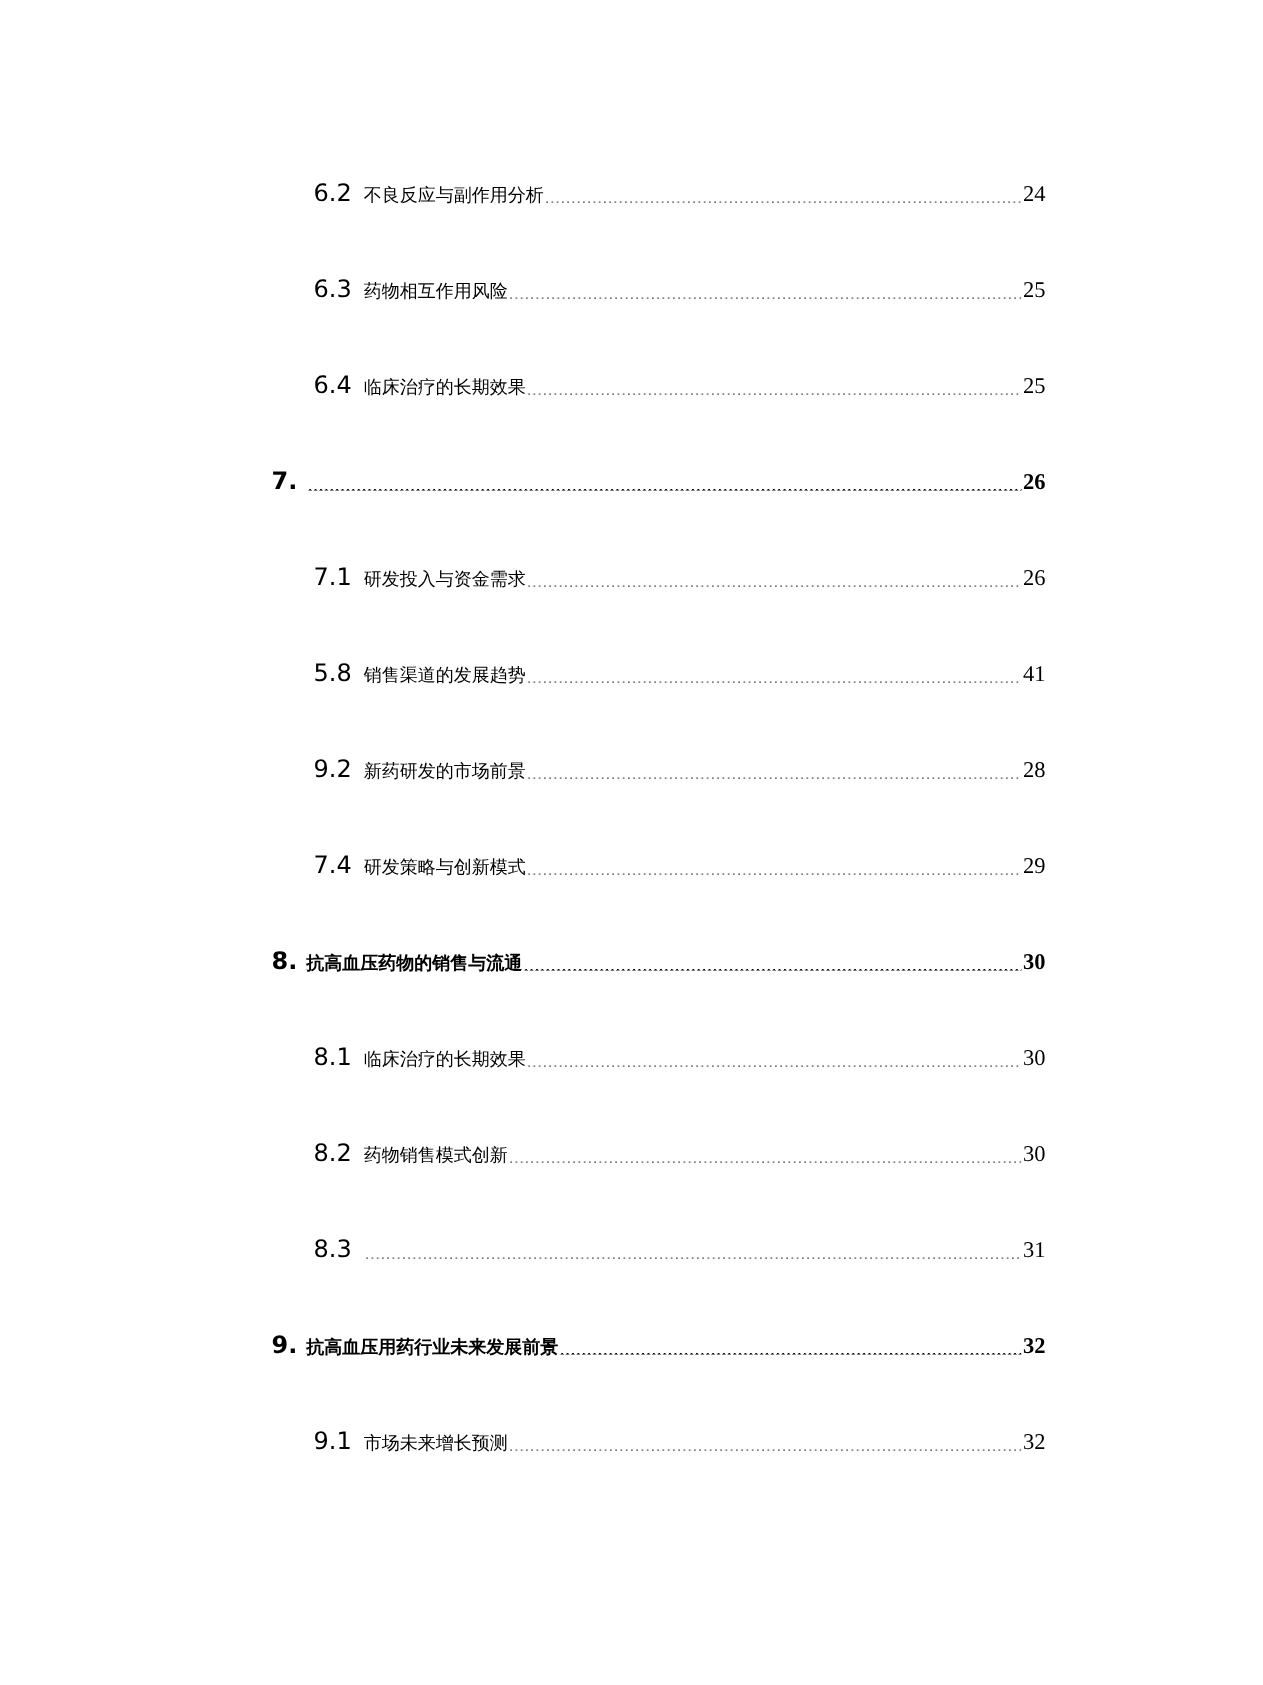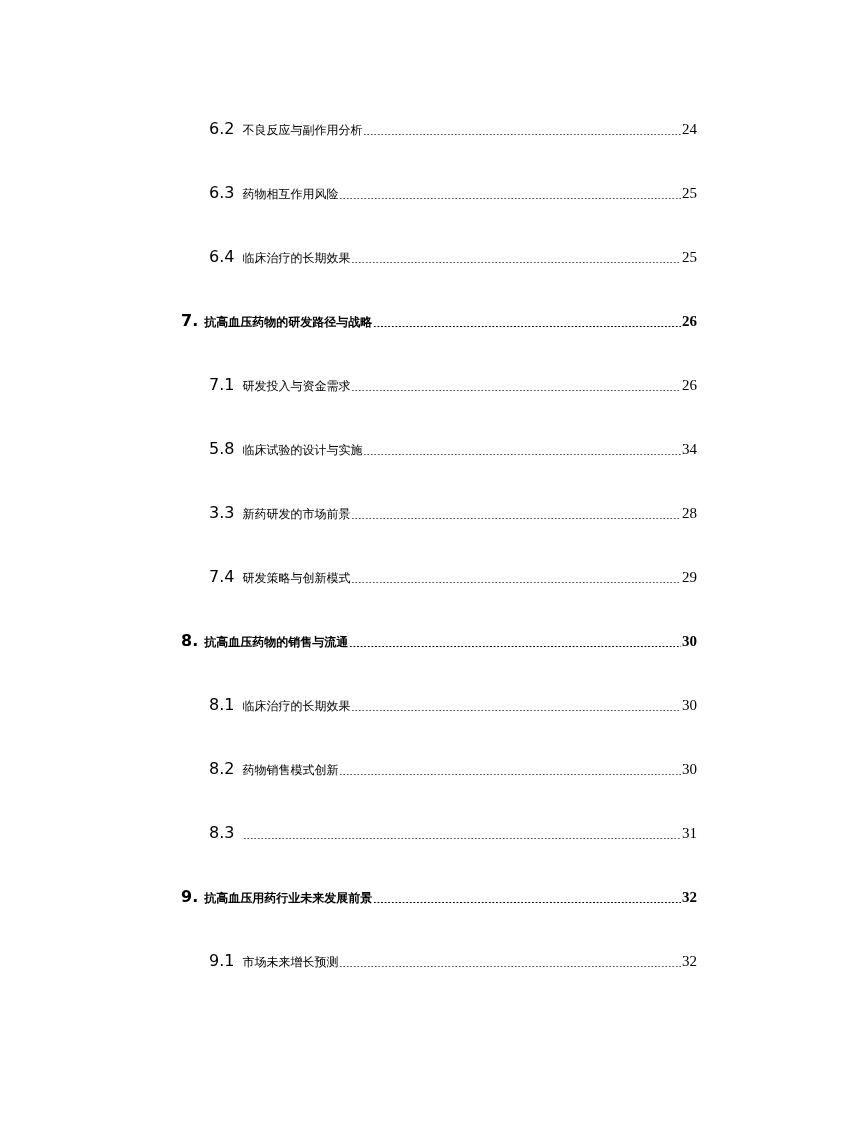--- a/index.html
+++ b/index.html
@@ -96,41 +96,40 @@
 
     <div class="toc-row level-2" style="top:246px">
       <span class="toc-num">6.4</span>
       <span class="toc-title">临床治疗的长期效果</span>
       <span class="toc-leader"></span>
       <span class="toc-page">25</span>
     </div>
 
     <div class="toc-row level-1" style="top:310px">
       <span class="toc-num">7.</span>
-      <span class="toc-title">抗高血压药物的研发路径与战略</span>
       <span class="toc-leader"></span>
       <span class="toc-page">26</span>
     </div>
 
     <div class="toc-row level-2" style="top:374px">
       <span class="toc-num">7.1</span>
       <span class="toc-title">研发投入与资金需求</span>
       <span class="toc-leader"></span>
       <span class="toc-page">26</span>
     </div>
 
     <div class="toc-row level-2" style="top:438px">
       <span class="toc-num">5.8</span>
-      <span class="toc-title">临床试验的设计与实施</span>
+      <span class="toc-title">销售渠道的发展趋势</span>
       <span class="toc-leader"></span>
-      <span class="toc-page">34</span>
+      <span class="toc-page">41</span>
     </div>
 
     <div class="toc-row level-2" style="top:502px">
-      <span class="toc-num">3.3</span>
+      <span class="toc-num">9.2</span>
       <span class="toc-title">新药研发的市场前景</span>
       <span class="toc-leader"></span>
       <span class="toc-page">28</span>
     </div>
 
     <div class="toc-row level-2" style="top:566px">
       <span class="toc-num">7.4</span>
       <span class="toc-title">研发策略与创新模式</span>
       <span class="toc-leader"></span>
       <span class="toc-page">29</span>

